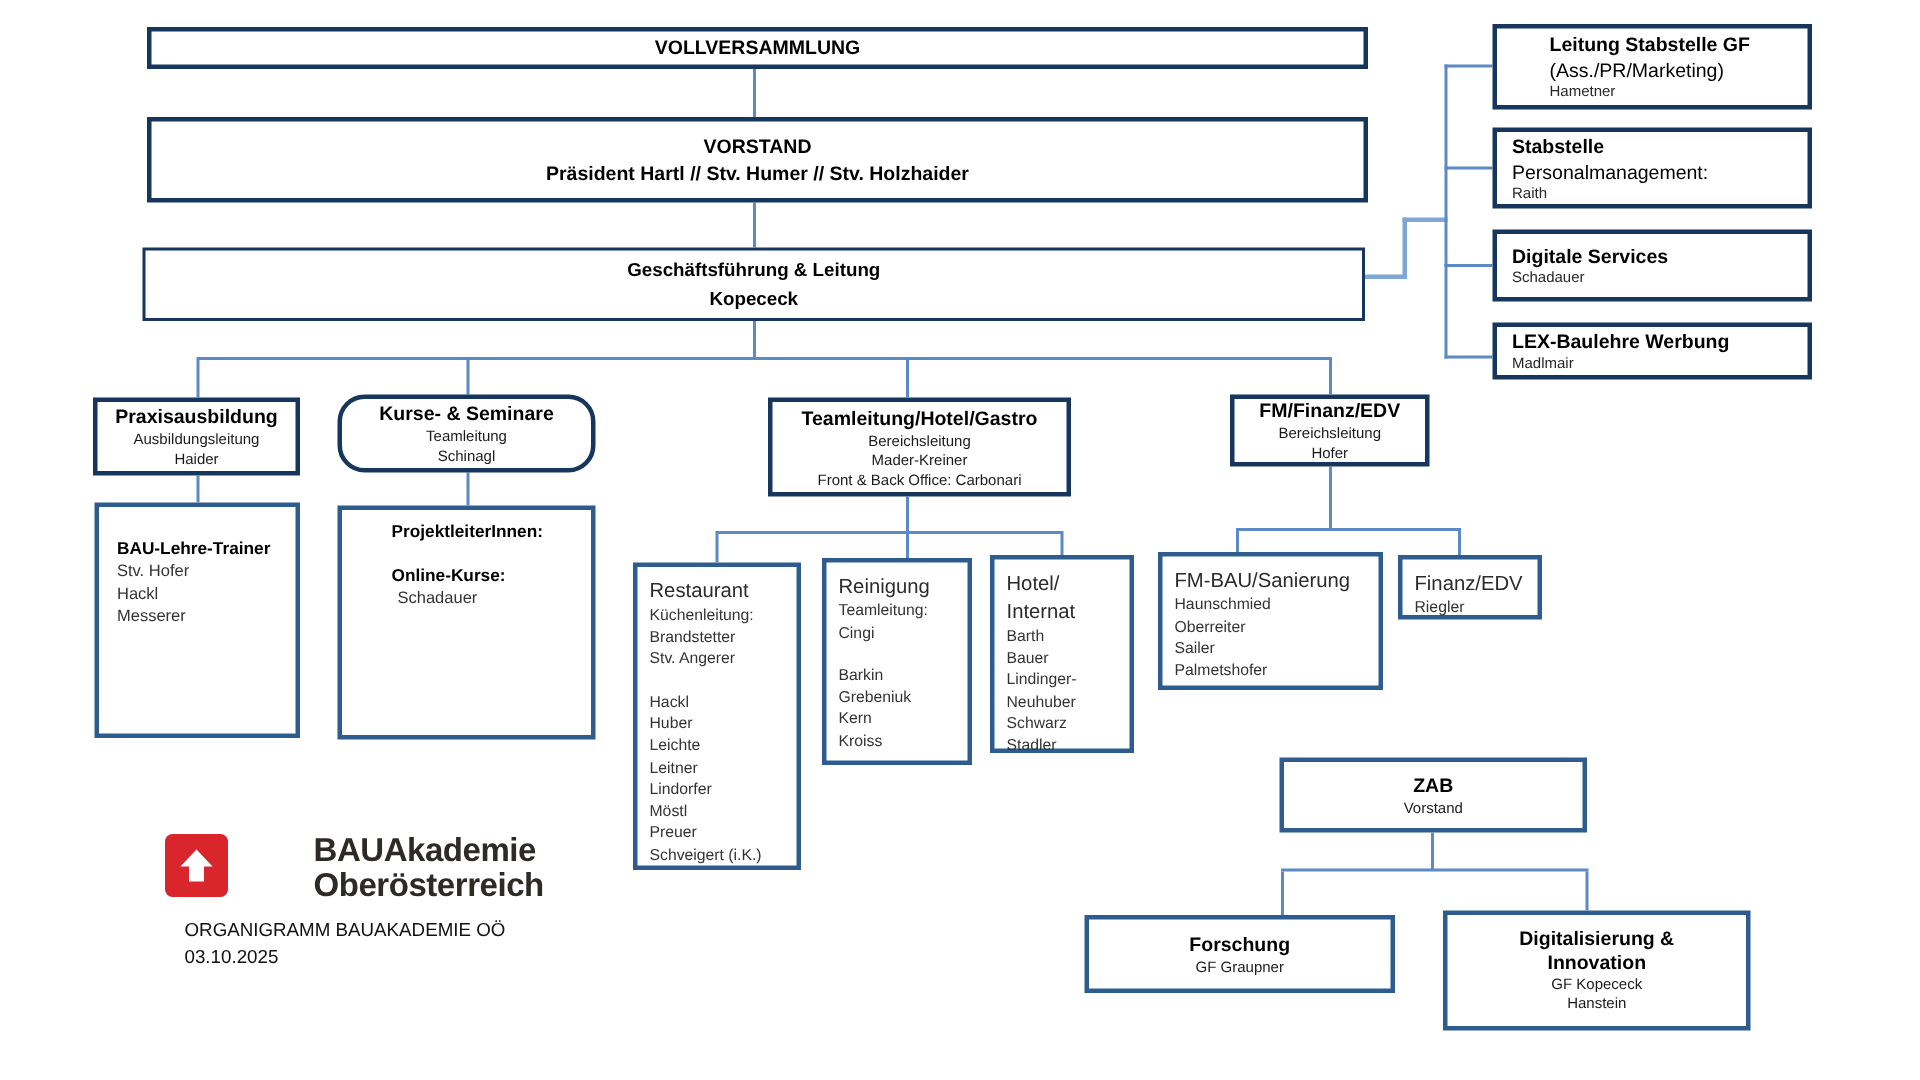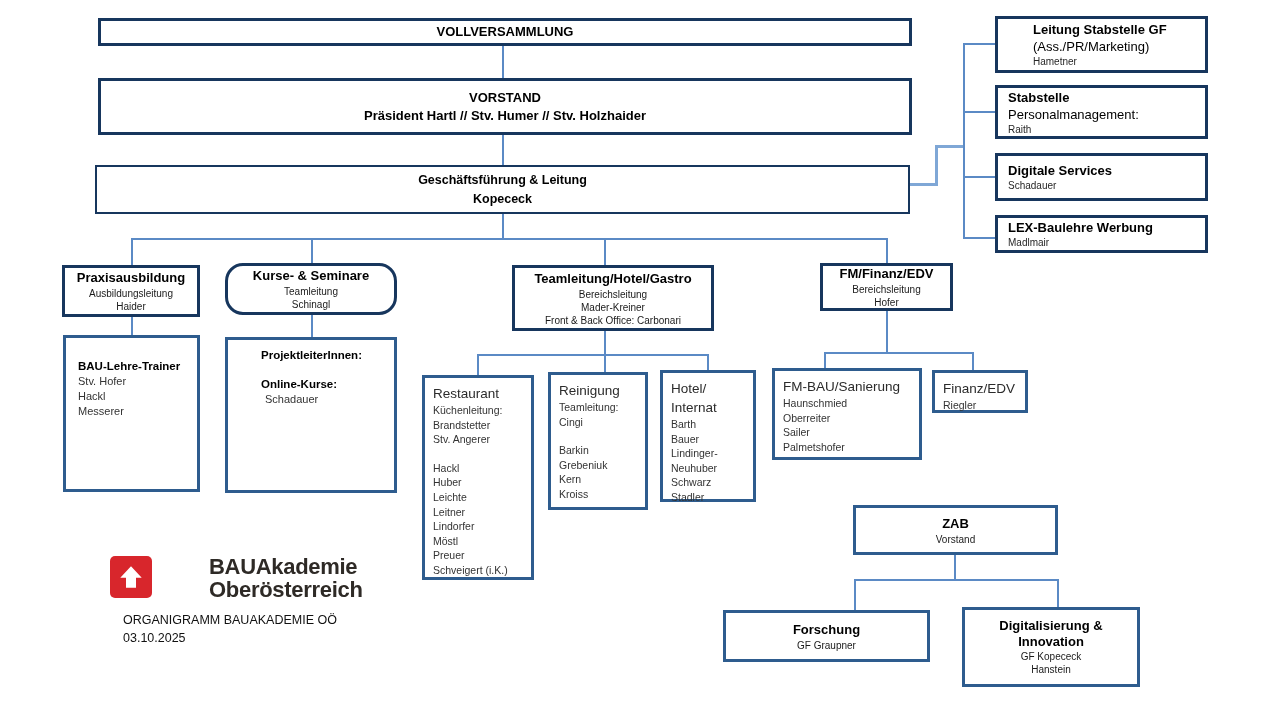--- a/index.html
+++ b/index.html
@@ -230,21 +230,21 @@
   </div>
 
   <div class="box b-mid center" style="left:853px;top:505px;width:205px;height:50px;">
     <div class="t-main">ZAB</div>
     <div class="t-sub">Vorstand</div>
   </div>
   <div class="box b-mid center" style="left:723px;top:610px;width:207px;height:52px;">
     <div class="t-main">Forschung</div>
     <div class="t-sub">GF Graupner</div>
   </div>
-  <div class="box b-mid center" style="left:962px;top:607px;width:178px;height:80px;">
+  <div class="box b-mid center" style="left:962px;top:607px;width:205px;height:80px;">
     <div class="t-main" style="line-height:16px;">Digitalisierung &amp;</div>
     <div class="t-main" style="line-height:16px;">Innovation</div>
     <div class="t-sub">
         <div>GF Kopececk</div>
         <div>Hanstein</div>
       </div>
   </div>
 
   <div class="logo-box" style="left:110px;top:556px;">
     <svg width="30" height="30" viewBox="0 0 42 42">

